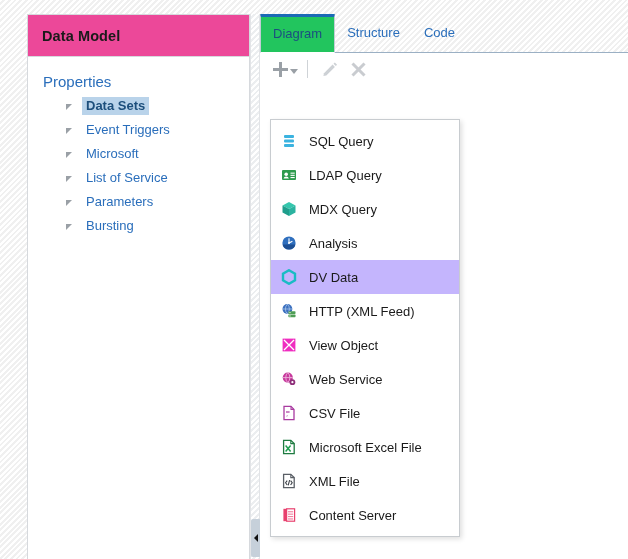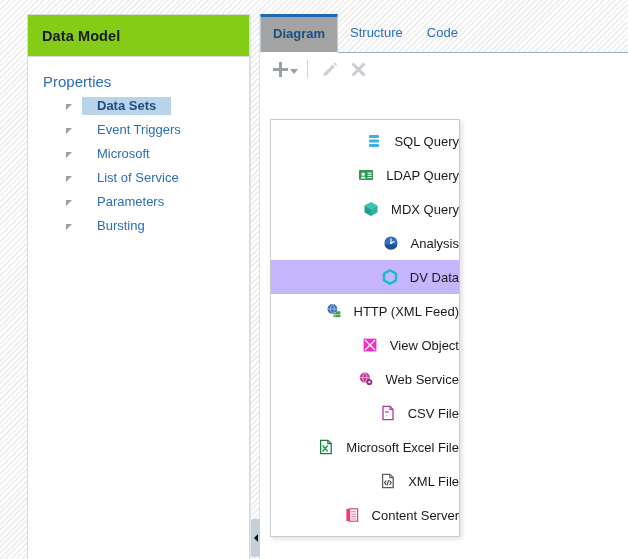--- a/index.html
+++ b/index.html
@@ -25,21 +25,21 @@
   #left-panel {
     position: absolute;
     left: 27px; top: 14px;
     width: 223px; height: 545px;
     background: #ffffff;
     border: 1px solid #d6d9dd;
     border-bottom: none;
   }
   #left-panel-header {
     height: 42px;
-    background: #84cc16;
+    background: #ec4899;
     border-bottom: 1px solid #d6d9dd;
     display: flex;
     align-items: center;
     padding-left: 14px;
   }
   #left-panel-title {
     font-size: 14.5px;
     font-weight: bold;
     color: #1a1a1a;
     letter-spacing: 0.1px;
@@ -66,21 +66,21 @@
     border-right: 6px solid transparent;
     border-bottom: 0 solid transparent;
     border-left: 0 solid transparent;
     margin-right: 10px;
     margin-top: 1px;
     flex: none;
   }
   .tree-label {
     color: #2a6ebb;
     font-size: 13px;
-    padding: 0px 15px;
+    padding: 0px 4px;
     white-space: nowrap;
   }
   .tree-node.selected .tree-label {
     background: #b9d3ea;
     font-weight: bold;
     color: #1d4f7c;
   }
 
   
   #splitter {
@@ -130,22 +130,22 @@
     height: 38px;
     line-height: 38px;
     font-size: 13px;
     color: #2a6ebb;
     cursor: pointer;
     position: relative;
     white-space: nowrap;
   }
   .tab.active {
     color: #1c4e80;
-    font-weight: bold;
-    background: #a3a3a3;
+    font-weight: normal;
+    background: #22c55e;
     border: 1px solid #c3cdd6;
     border-bottom: 1px solid #ffffff;
     border-top: 3px solid #1b6ab5;
     line-height: 34px;
     height: 39px;
     margin-bottom: -1px;
     border-radius: 1px 1px 0 0;
   }
   #tab-rest-fill {
     flex: 1;
@@ -223,21 +223,20 @@
     z-index: 50;
   }
   .menu-item {
     display: flex;
     align-items: center;
     height: 34px;
     padding-left: 9px;
     cursor: pointer;
     font-size: 13px;
     color: #1a1a1a;
-    justify-content: flex-end;
   }
   .menu-item.highlighted {
     background: #c4b5fd;
   }
   .menu-icon {
     width: 18px; height: 18px;
     margin-right: 11px;
     flex: none;
     display: flex;
     align-items: center;

